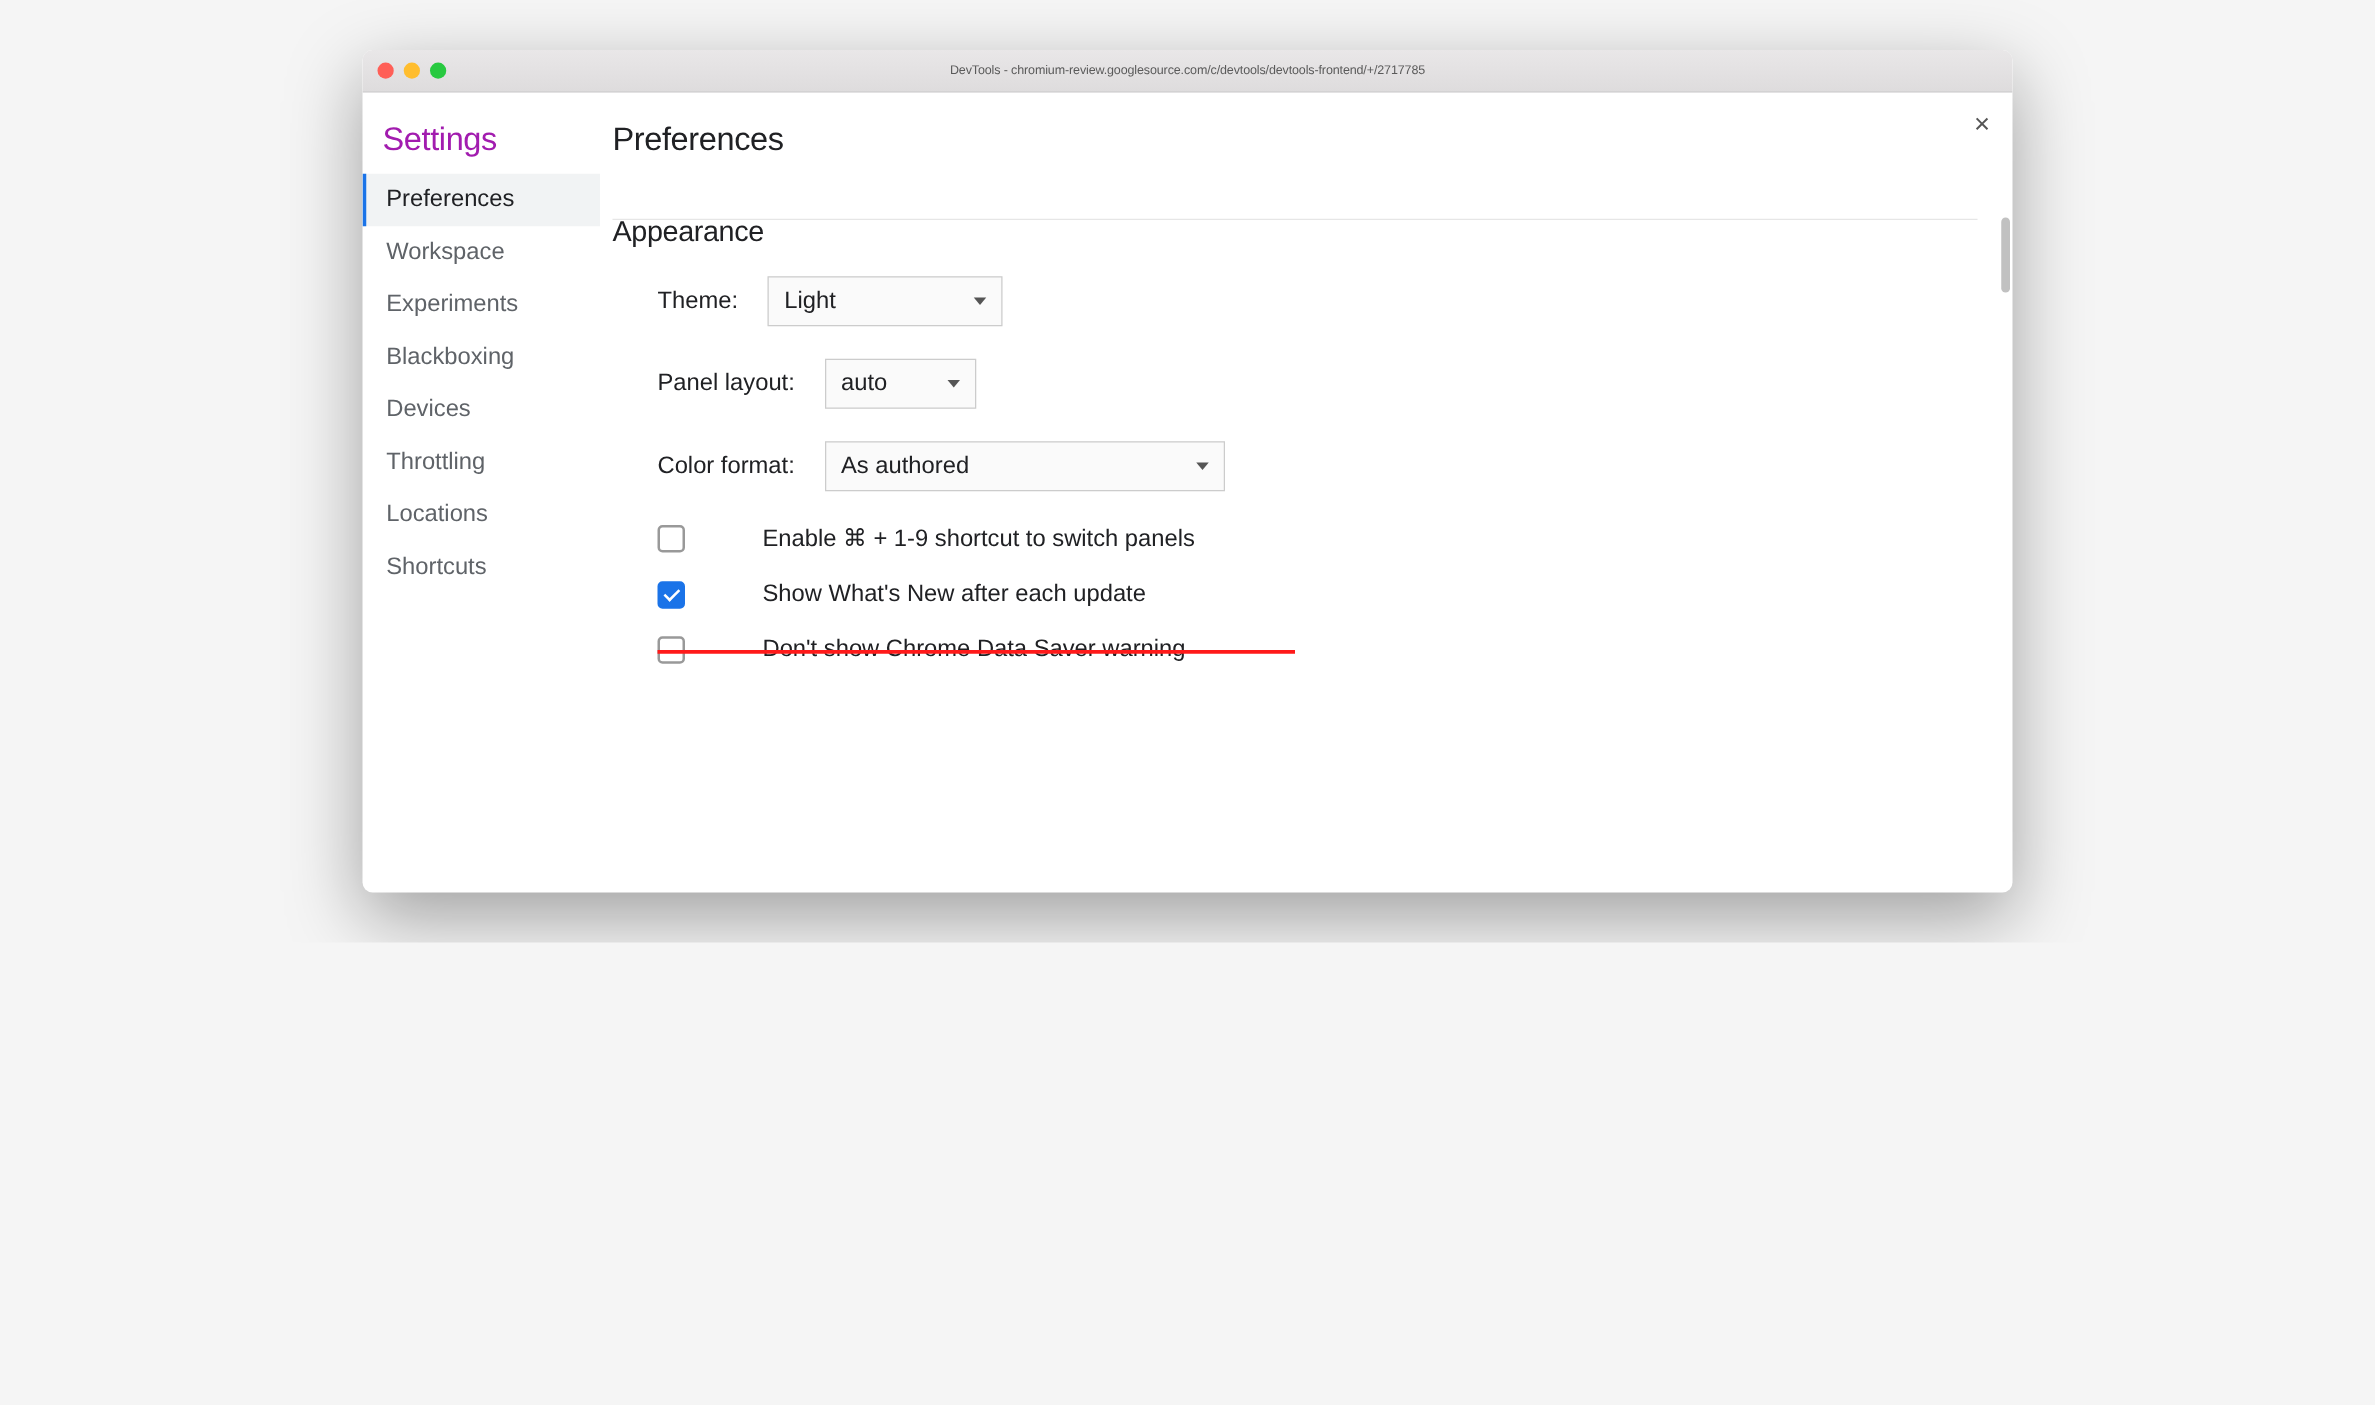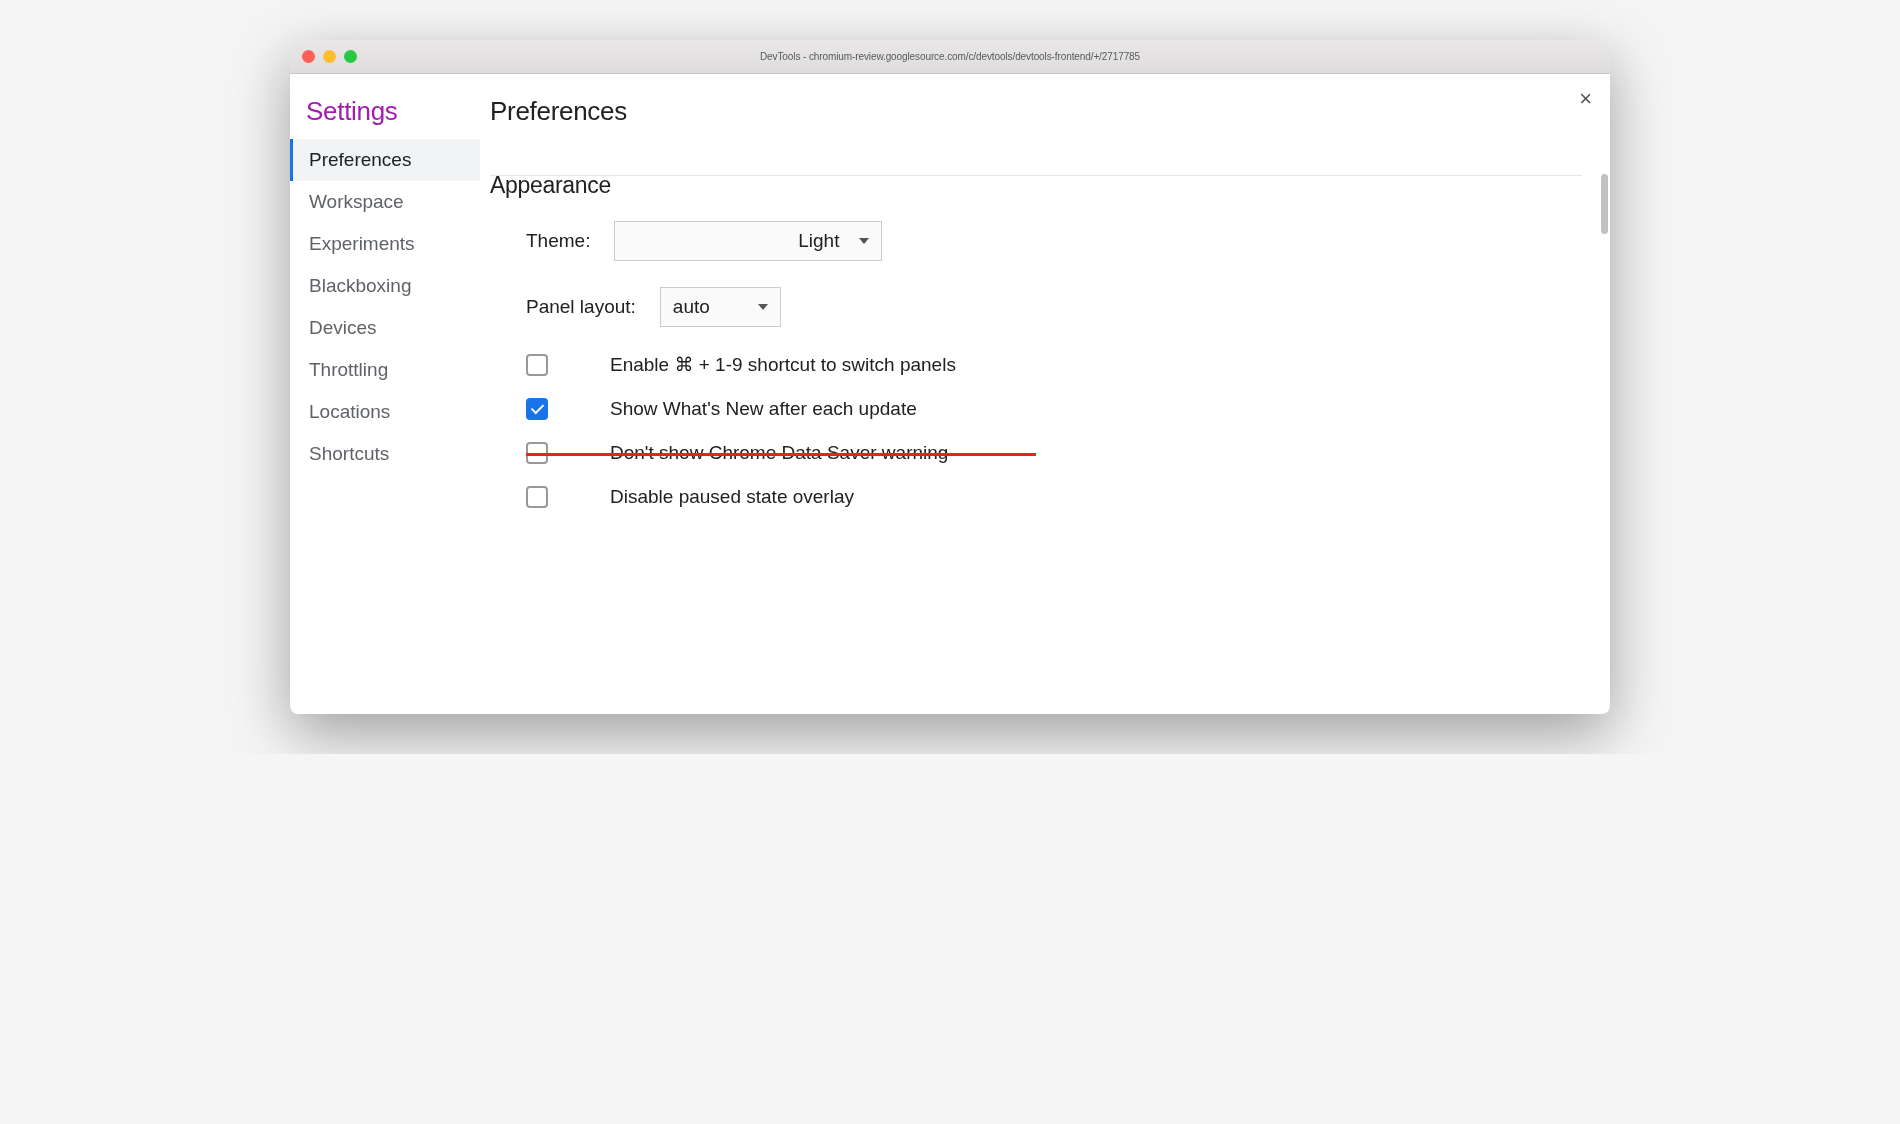--- a/index.html
+++ b/index.html
@@ -137,21 +137,21 @@
       cursor: pointer;
       gap: 20px;
     }
     .select-caret {
       width: 0;
       height: 0;
       border-left: 5px solid transparent;
       border-right: 5px solid transparent;
       border-top: 6px solid #555;
     }
-    .select.theme { width: 268px; justify-content: flex-end; }
+    .select.theme { width: 188px; }
     .select.layout { width: 121px; }
     .select.color { width: 320px; }
     .checkbox-row {
       display: flex;
       align-items: center;
       padding-left: 36px;
       margin-bottom: 22px;
       position: relative;
       gap: 48px;
     }
@@ -259,39 +259,42 @@
         </div>
 
         <div class="form-row">
           <span class="form-label">Panel layout:</span>
           <div class="select layout">
             <span>auto</span>
             <span class="select-caret"></span>
           </div>
         </div>
 
+        <div class="form-row">
+          <span class="form-label">Color format:</span>
+          <div class="select color">
+            <span>As authored</span>
+            <span class="select-caret"></span>
+          </div>
+        </div>
 
         <div class="checkbox-row">
           <div class="checkbox"></div>
           <span class="checkbox-label">Enable ⌘ + 1-9 shortcut to switch panels</span>
         </div>
 
         <div class="checkbox-row">
           <div class="checkbox checked"></div>
           <span class="checkbox-label">Show What's New after each update</span>
         </div>
 
         <div class="checkbox-row">
           <div class="checkbox"></div>
           <span class="checkbox-label">Don't show Chrome Data Saver warning</span>
           <div class="strike-line"></div>
         </div>
 
-        <div class="checkbox-row">
-          <div class="checkbox"></div>
-          <span class="checkbox-label">Disable paused state overlay</span>
-        </div>
 
       </div>
       <div class="scrollbar-track"></div>
     </div>
   </div>
 </div>
 
 </body></html>

